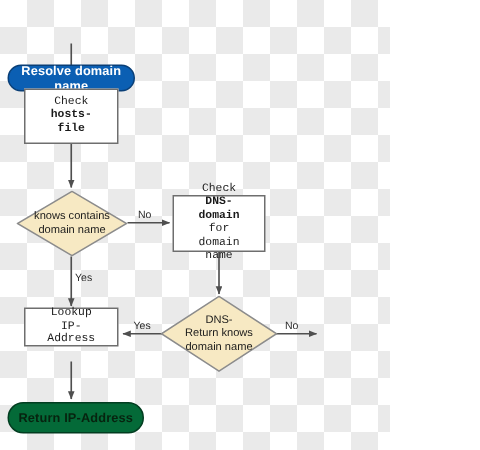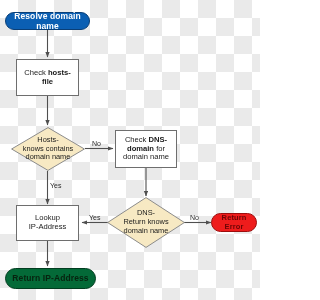--- a/index.html
+++ b/index.html
@@ -48,20 +48,21 @@
   .terminal {
     border-radius: 999px;
     font-weight: bold;
     letter-spacing: 0.1px;
   }
   .terminal-start {
     background: #0B5FB3;
     border: 1px solid #0a3f77;
     color: #ffffff;
     font-size: 8.5px;
+    margin-top: 31px;
   }
   .terminal-success {
     background: #046A38;
     border: 1px solid #023d20;
     color: #07230f;
     font-size: 8.5px;
     text-align: center;
   }
   .terminal-error {
     background: #EE1C1C;
@@ -70,21 +71,22 @@
     font-size: 7.5px;
   }
 
   
   .process {
     background: #ffffff;
     border: 1px solid #6e6e6e;
     color: #1a1a1a;
     font-size: 7.6px;
     flex-direction: column;
-    padding: 2px 3px;
+    padding: 2px 16px;
+    font-family: Liberation Mono, monospace;
   }
   .process b { font-weight: bold; }
 
   
   .decision {
     background: transparent;
     color: #1a1a1a;
     font-size: 7.4px;
   }
   .decision .dia-shape {
@@ -151,21 +153,20 @@
     <div>
       <span>Check </span><b>hosts-file</b>
     </div>
   </div>
 
   <div class="node decision" style="left:11px; top:127px; width:74px; height:44px;">
     <svg class="dia-shape" viewBox="0 0 74 44" preserveAspectRatio="none">
       <polygon points="37,0.6 73.4,22 37,43.4 0.6,22" fill="#F7E9C3" stroke="#8C8C8C" stroke-width="1"></polygon>
     </svg>
     <div class="dia-text">
-      <div>Hosts-</div>
       <div>knows contains</div>
       <div>domain name</div>
     </div>
   </div>
 
   <div class="node process" style="left:115px; top:130px; width:62px; height:38px;align-items:center;">
     <div>
       <span>Check </span><b>DNS-</b>
     </div>
     <div>
@@ -178,28 +179,25 @@
     <svg class="dia-shape" viewBox="0 0 78 51" preserveAspectRatio="none">
       <polygon points="39,0.6 77.4,25.5 39,50.4 0.6,25.5" fill="#F7E9C3" stroke="#8C8C8C" stroke-width="1"></polygon>
     </svg>
     <div class="dia-text">
       <div>DNS-</div>
       <div>Return knows</div>
       <div>domain name</div>
     </div>
   </div>
 
-  <div class="node process" style="left:16px; top:205px; width:63px; height:36px; flex-direction:column;">
+  <div class="node process" style="left:16px; top:205px; width:63px; height:26px; flex-direction:column;">
     <div>Lookup</div>
     <div>IP-Address</div>
   </div>
 
-  <div class="node terminal terminal-error" style="left:211px; top:213px; width:46px; height:19px;">
-    <span>Return Error</span>
-  </div>
 
   <div class="node terminal terminal-success" style="left:5px; top:268px; width:91px; height:21px;">
     <span>Return IP-Address</span>
   </div>
 
   <div class="edge-label" style="left:92px; top:140px;">No</div>
 
   <div class="edge-label" style="left:50px; top:182px;">Yes</div>
 
   <div class="edge-label" style="left:190px; top:214px;">No</div>

